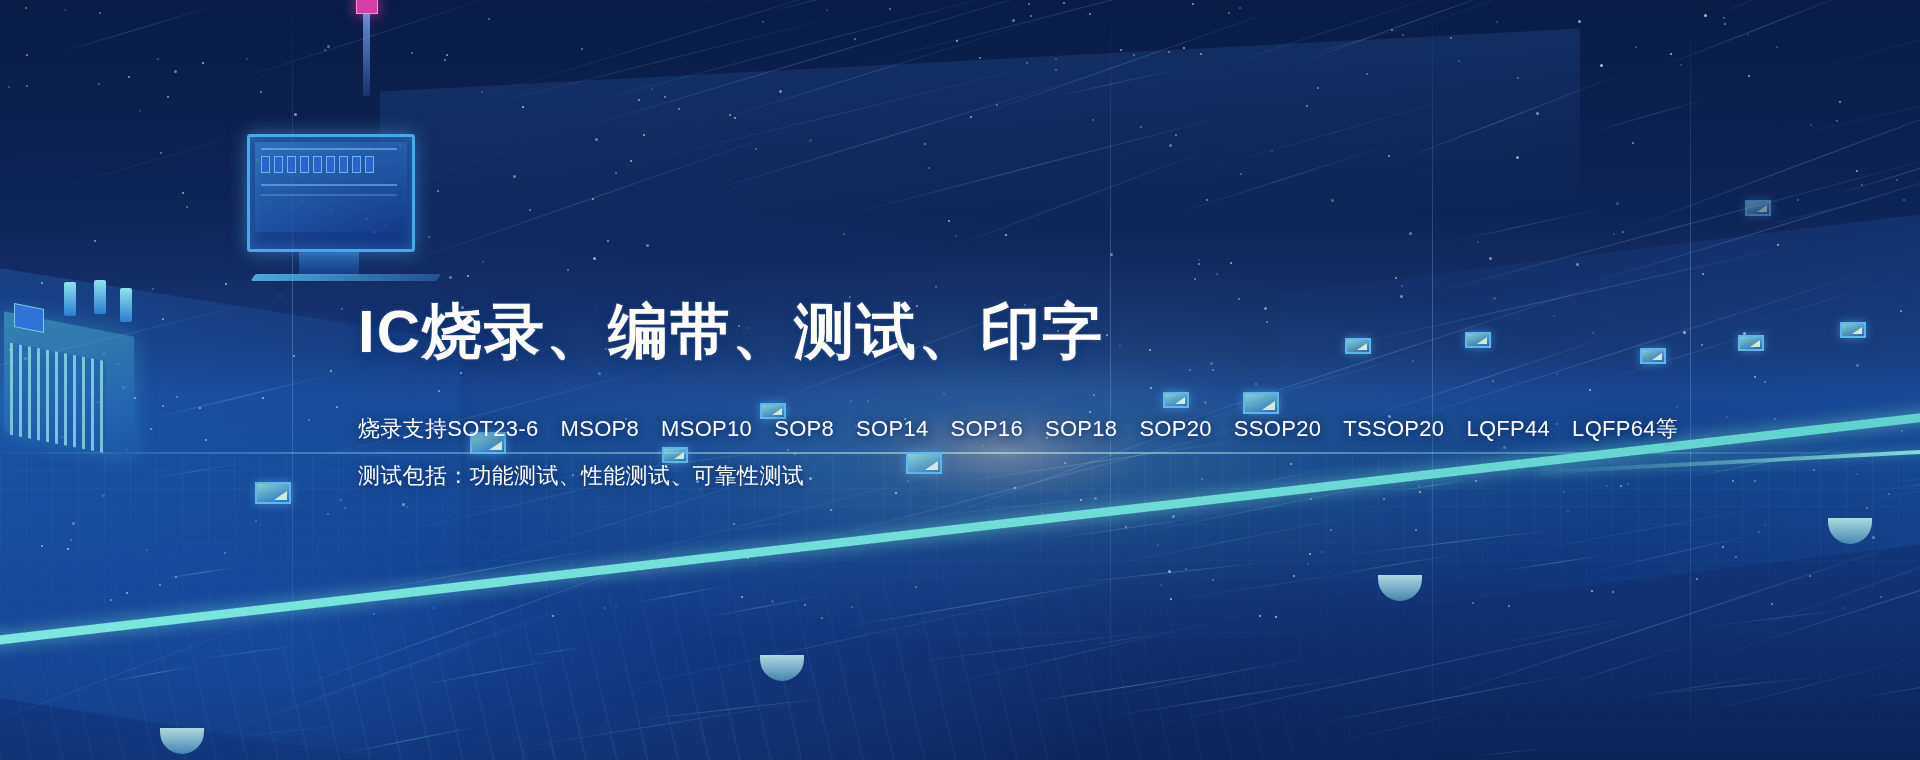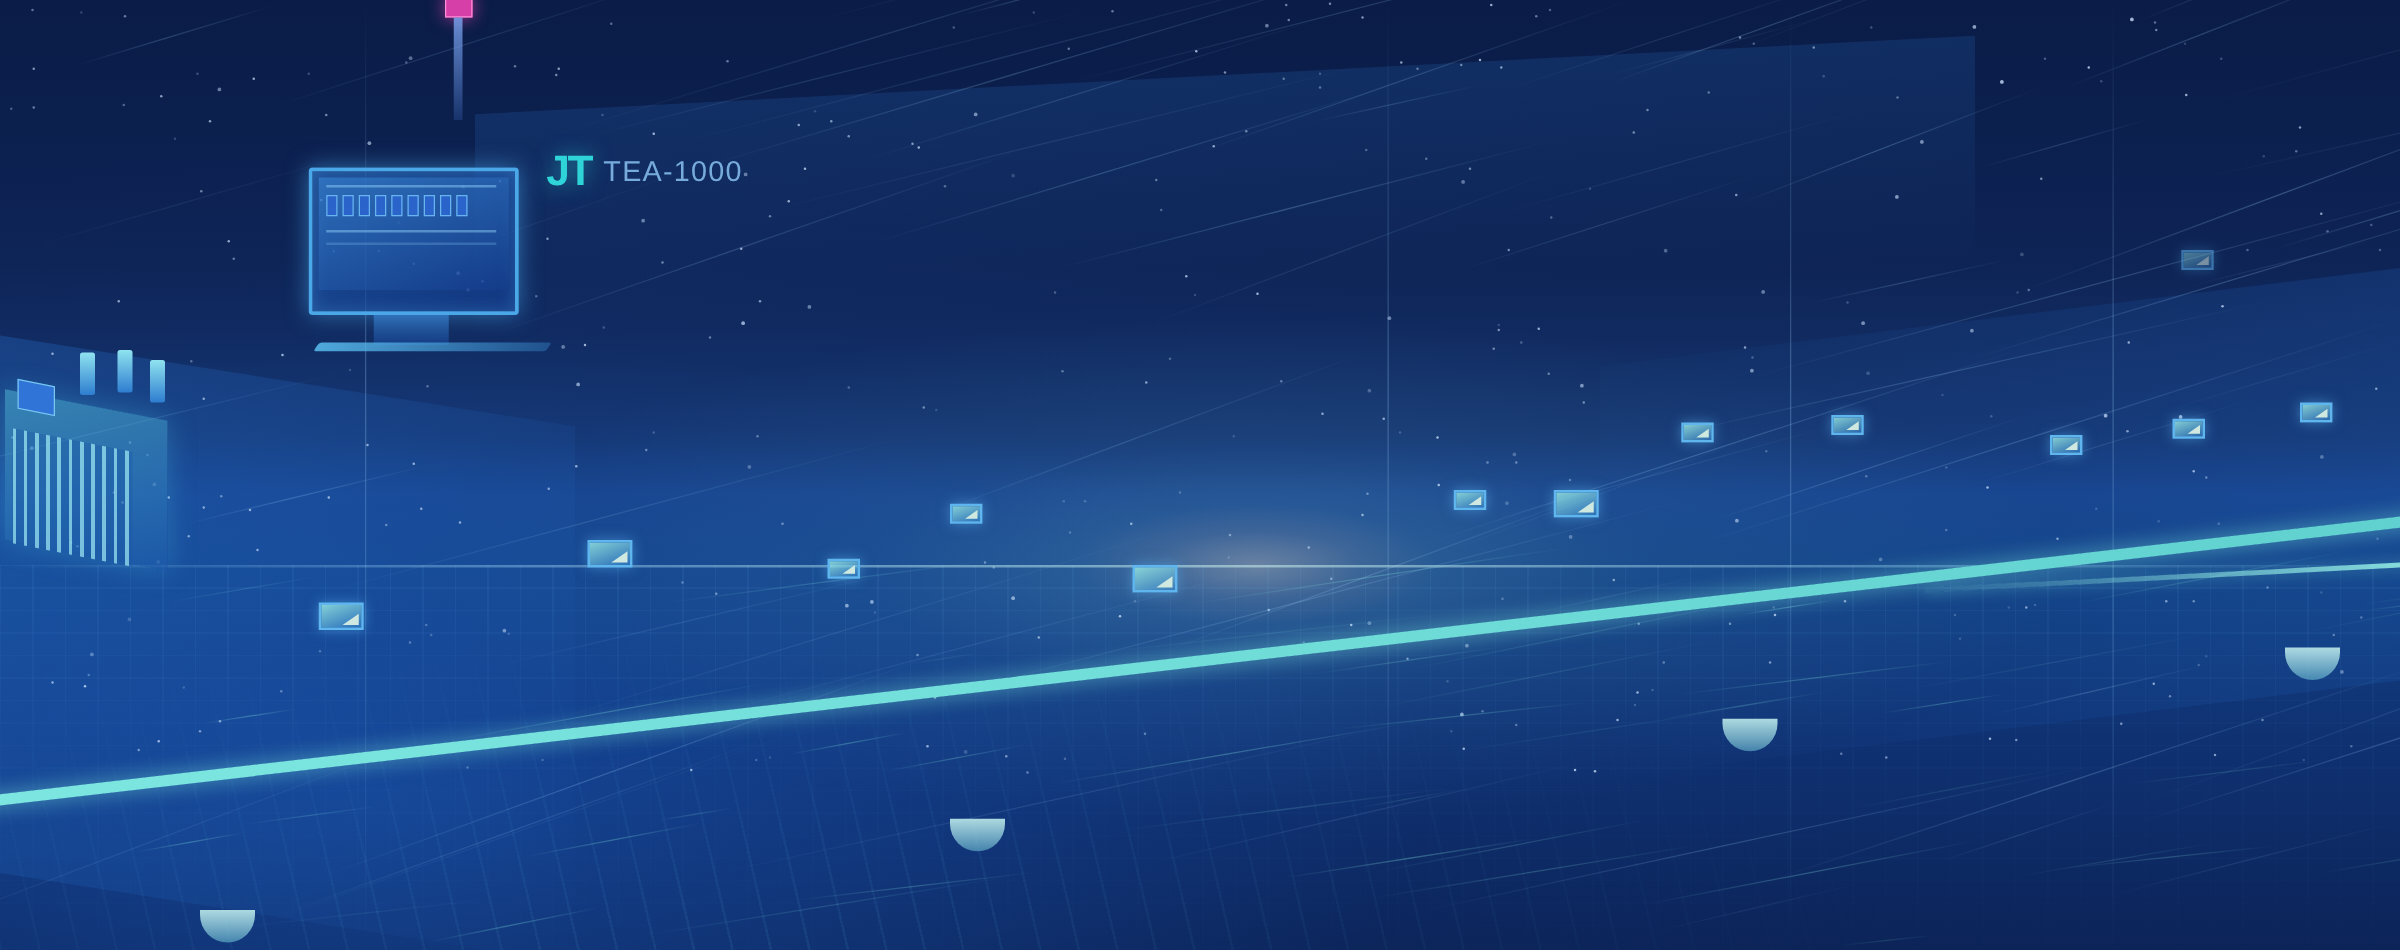--- a/index.html
+++ b/index.html
@@ -671,24 +671,20 @@
           <b></b>
           <b></b>
       </div>
       <div class="bar" style="top:42px;"></div>
       <div class="bar" style="top:52px;opacity:.5;"></div>
     </div>
     <div class="base"></div>
     <div class="foot"></div>
   </div>
 
-  <div class="brand">
-    <span class="jt">JT</span>
-    <span class="model">TEA-1000</span>
-  </div>
 
   <div class="machine">
     <div class="body"></div>
     <div class="fins"></div>
     <div class="cap"></div>
     <div class="probe" style="left:74px;top:4px;"></div>
     <div class="probe" style="left:104px;top:2px;"></div>
     <div class="probe" style="left:130px;top:10px;"></div>
   </div>
 
@@ -707,18 +703,23 @@
   <div class="chip sm" style="left:1745px;top:200px;opacity:.55;"></div>
 
   <div class="rail2"></div>
   <div class="rail"></div>
   <div class="bracket" style="left:160px;top:728px;"></div>
   <div class="bracket" style="left:760px;top:655px;"></div>
   <div class="bracket" style="left:1378px;top:575px;"></div>
   <div class="bracket" style="left:1828px;top:518px;"></div>
 
   <div class="content">
+    <div class="title">IC烧录、编带、测试、印字</div>
 
     <div class="sublist">
+      <div class="subline">
+        <span class="pkg">烧录支持SOT23-6</span><span class="pkg">MSOP8</span><span class="pkg">MSOP10</span><span class="pkg">SOP8</span><span class="pkg">SOP14</span><span class="pkg">SOP16</span><span class="pkg">SOP18</span><span class="pkg">SOP20</span><span class="pkg">SSOP20</span><span class="pkg">TSSOP20</span><span class="pkg">LQFP44</span><span class="pkg">LQFP64等</span>
+      </div>
+      <div class="subline">测试包括：功能测试、性能测试、可靠性测试</div>
     </div>
   </div>
 
 </div>
 
 </body></html>

